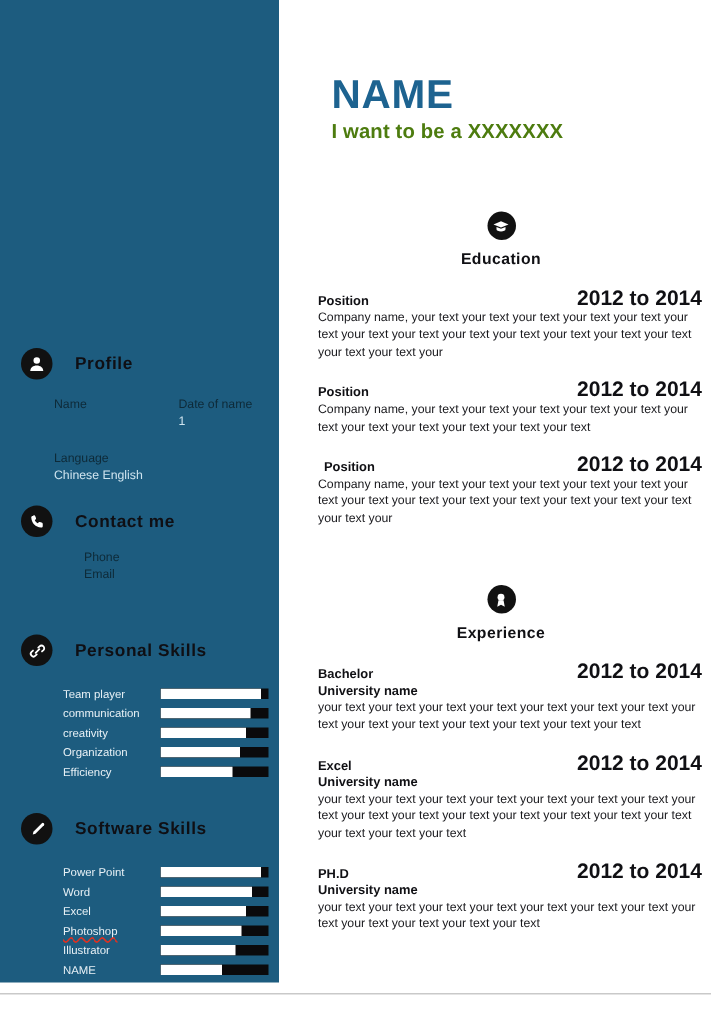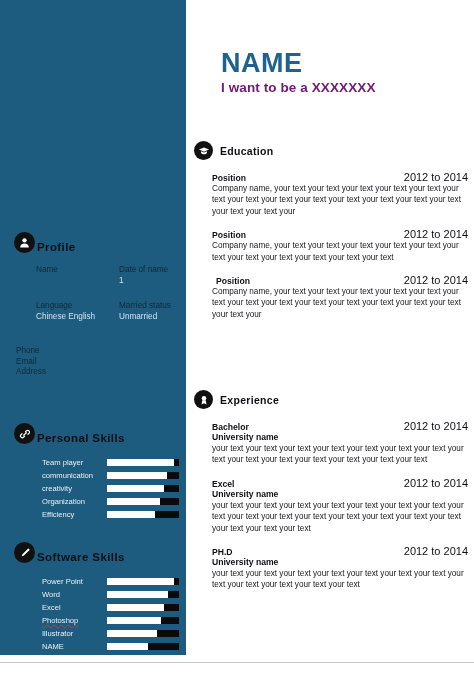--- a/index.html
+++ b/index.html
@@ -37,22 +37,22 @@
     left: 0;
     width: 186px;
   }
   #sec-profile   { top: 232px; }
   #sec-contact   { top: 337px; }
   #sec-personal  { top: 423px; }
   #sec-software  { top: 542px; }
 
   .sec-head {
     display: flex;
-    align-items: flex-end;
-    gap: 2px;
+    align-items: center;
+    gap: 15px;
     padding-left: 14px;
   }
   .sec-head .ic {
     width: 21px;
     height: 21px;
     border-radius: 50%;
     background: #111111;
     display: flex;
     align-items: center;
     justify-content: center;
@@ -85,21 +85,21 @@
     font-size: 8.2px;
     color: #cfe4ef;
     line-height: 11px;
     white-space: nowrap;
   }
   .pf-cell { display: block; }
 
   
   .contact-list {
     margin-top: 9px;
-    padding-left: 16px;
+    padding-left: 56px;
   }
   .contact-list div {
     font-size: 8.2px;
     color: #0e2a38;
     line-height: 10.5px;
     white-space: nowrap;
   }
 
   
   .skills {
@@ -157,35 +157,36 @@
   #cv-name {
     font-size: 27px;
     font-weight: bold;
     color: #1d6390;
     letter-spacing: .5px;
     line-height: 30px;
   }
   #cv-tagline {
     font-size: 13.5px;
     font-weight: bold;
-    color: #701a75;
+    color: #4d7c0f;
     line-height: 18px;
     margin-top: 1px;
     letter-spacing: .1px;
   }
 
   .main-section { position: absolute; left: 0; width: 288px; }
   #sec-education  { top: 141px; }
   #sec-experience { top: 390px; }
 
   .main-head {
     display: flex;
     align-items: center;
     gap: 7px;
     padding-left: 8px;
+    flex-direction: column;
   }
   .main-head .ic {
     width: 19px;
     height: 19px;
     border-radius: 50%;
     background: #111111;
     display: flex;
     align-items: center;
     justify-content: center;
     flex: 0 0 auto;
@@ -208,22 +209,22 @@
     align-items: baseline;
   }
   .entry-title {
     font-size: 8.6px;
     font-weight: bold;
     color: #101014;
     white-space: nowrap;
   }
   .entry-title.indent { padding-left: 4px; }
   .entry-date {
-    font-size: 11px;
-    font-weight: normal;
+    font-size: 14px;
+    font-weight: bold;
     color: #101014;
     white-space: nowrap;
     padding-right: 4px;
   }
   .entry-sub {
     font-size: 8.6px;
     font-weight: bold;
     color: #101014;
     line-height: 11px;
   }
@@ -266,32 +267,35 @@
           <div class="pf-value"></div>
         </div>
         <div class="pf-cell">
           <div class="pf-label">Date of name</div>
           <div class="pf-value">1</div>
         </div>
         <div class="pf-cell">
           <div class="pf-label">Language</div>
           <div class="pf-value">Chinese English</div>
         </div>
-        <div class="pf-cell">
-          <div class="pf-label">Married status</div>
-          <div class="pf-value">Unmarried</div>
-        </div>
       </div>
     </div>
 
     <div class="side-section" id="sec-contact">
+      <div class="sec-head">
+        <span class="ic">
+          <svg width="12" height="12" viewBox="0 0 24 24" fill="#ffffff">
+            <path d="M7 3c1.2 0 1.8.5 2.2 1.6l.8 2.2c.3.9.1 1.5-.6 2l-1 .7c.9 1.9 2.2 3.2 4.1 4.1l.7-1c.5-.7 1.1-.9 2-.6l2.2.8C18.5 13.2 19 13.8 19 15v2.2c0 1.4-.9 2.3-2.3 2.1C9.3 18.6 4.4 13.7 3.7 6.3 3.5 4.9 4.4 4 5.8 4z"></path>
+          </svg>
+        </span>
+        <span class="sec-title">Contact me</span>
+      </div>
       <div class="contact-list">
         <div>Phone</div>
         <div>Email</div>
-        <div>Address</div>
       </div>
     </div>
 
     <div class="side-section" id="sec-personal">
       <div class="sec-head">
         <span class="ic">
           <svg width="12" height="12" viewBox="0 0 24 24" fill="none" stroke="#ffffff" stroke-width="2.4" stroke-linecap="round">
             <path d="M9.5 14.5l5-5"></path>
             <path d="M13 7.5l1.8-1.8a3.6 3.6 0 015.1 5.1L18 12.6"></path>
             <path d="M11 16.5l-1.8 1.8a3.6 3.6 0 01-5.1-5.1L6 11.4"></path>

